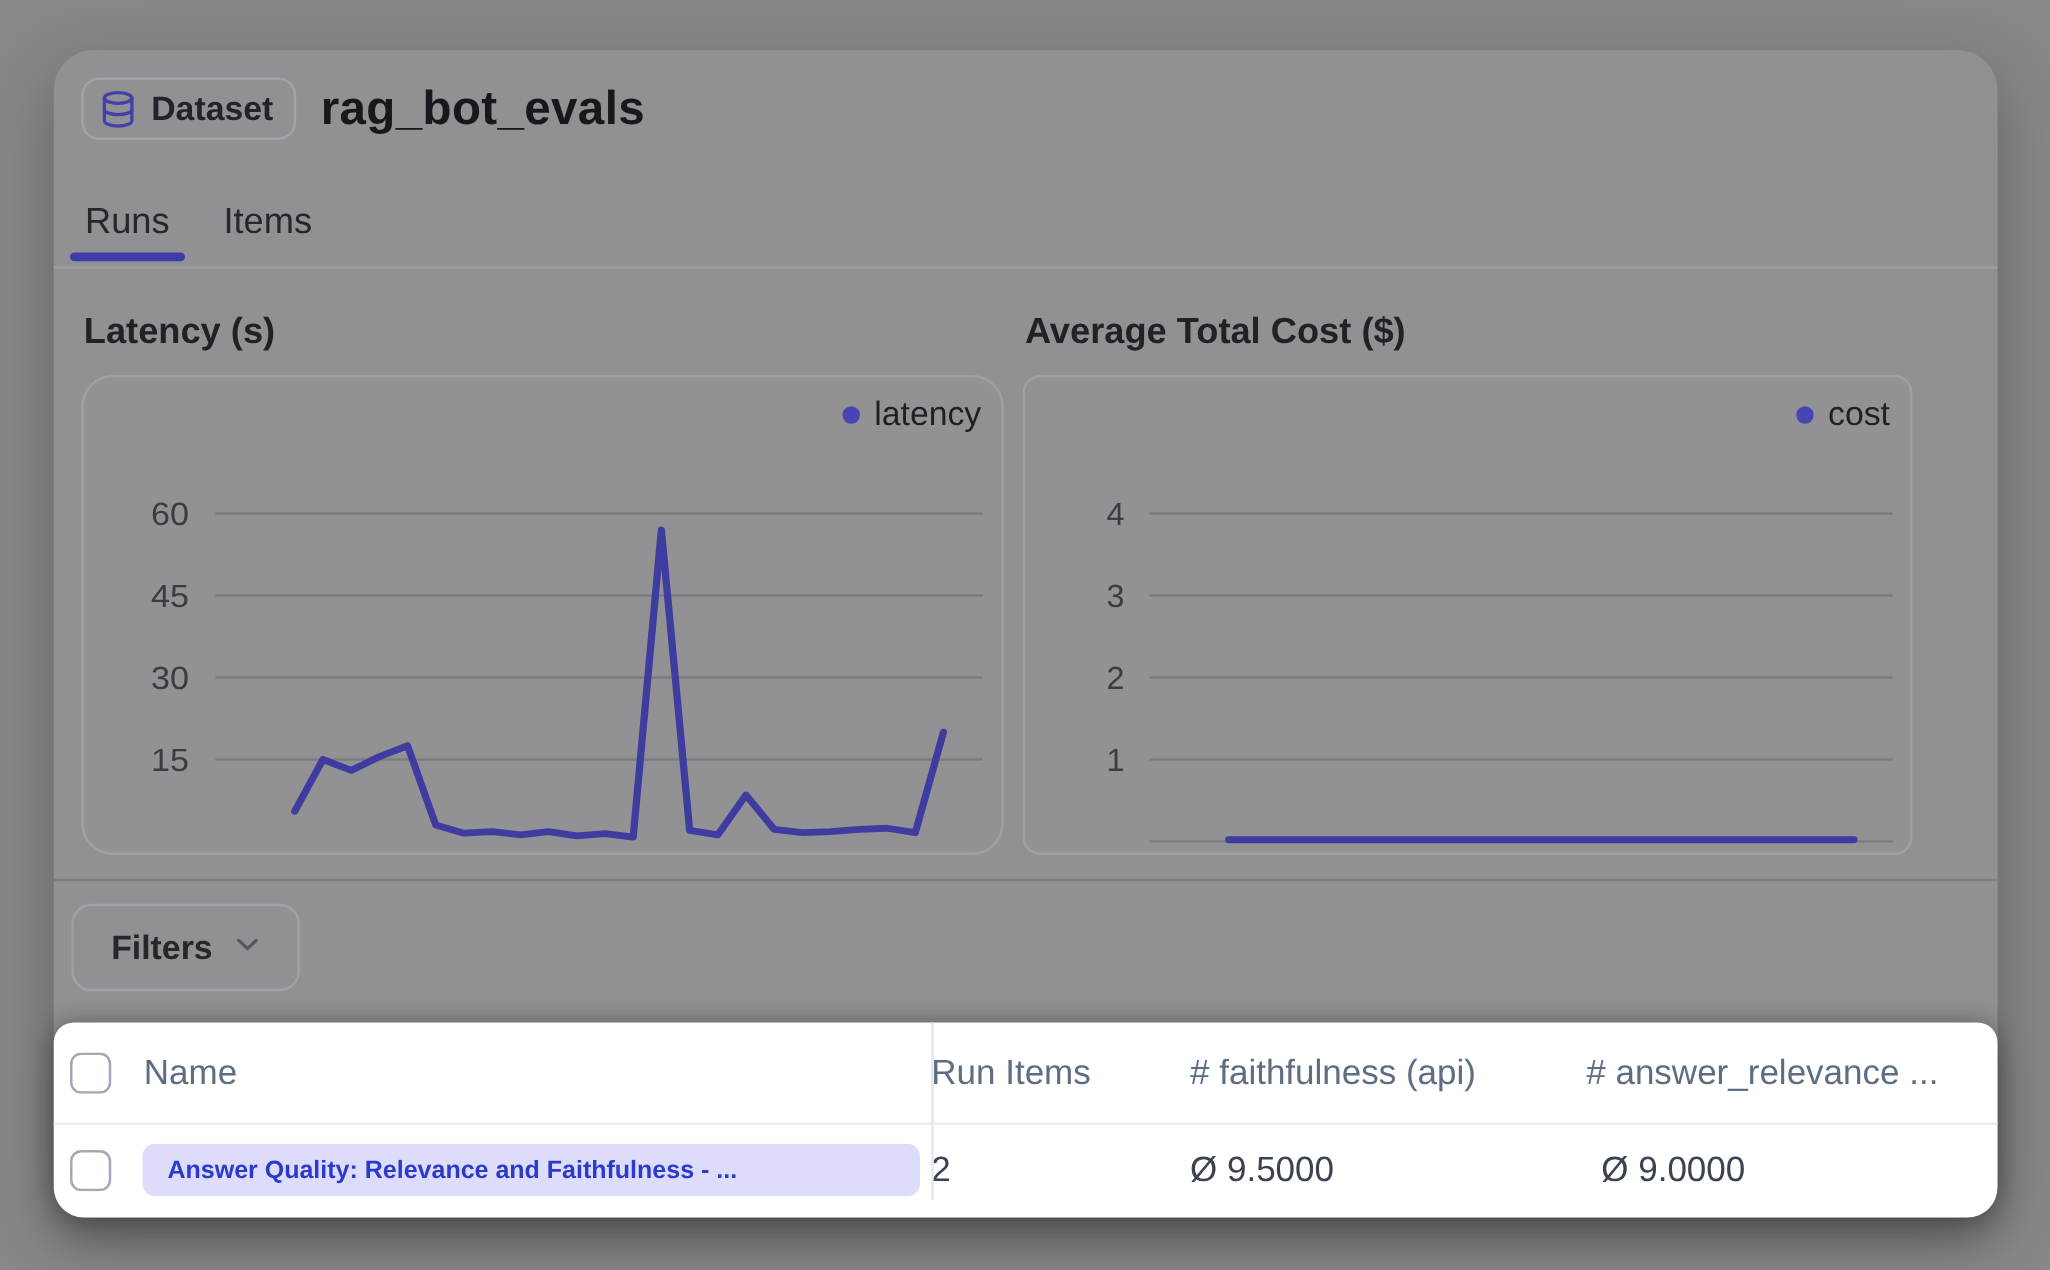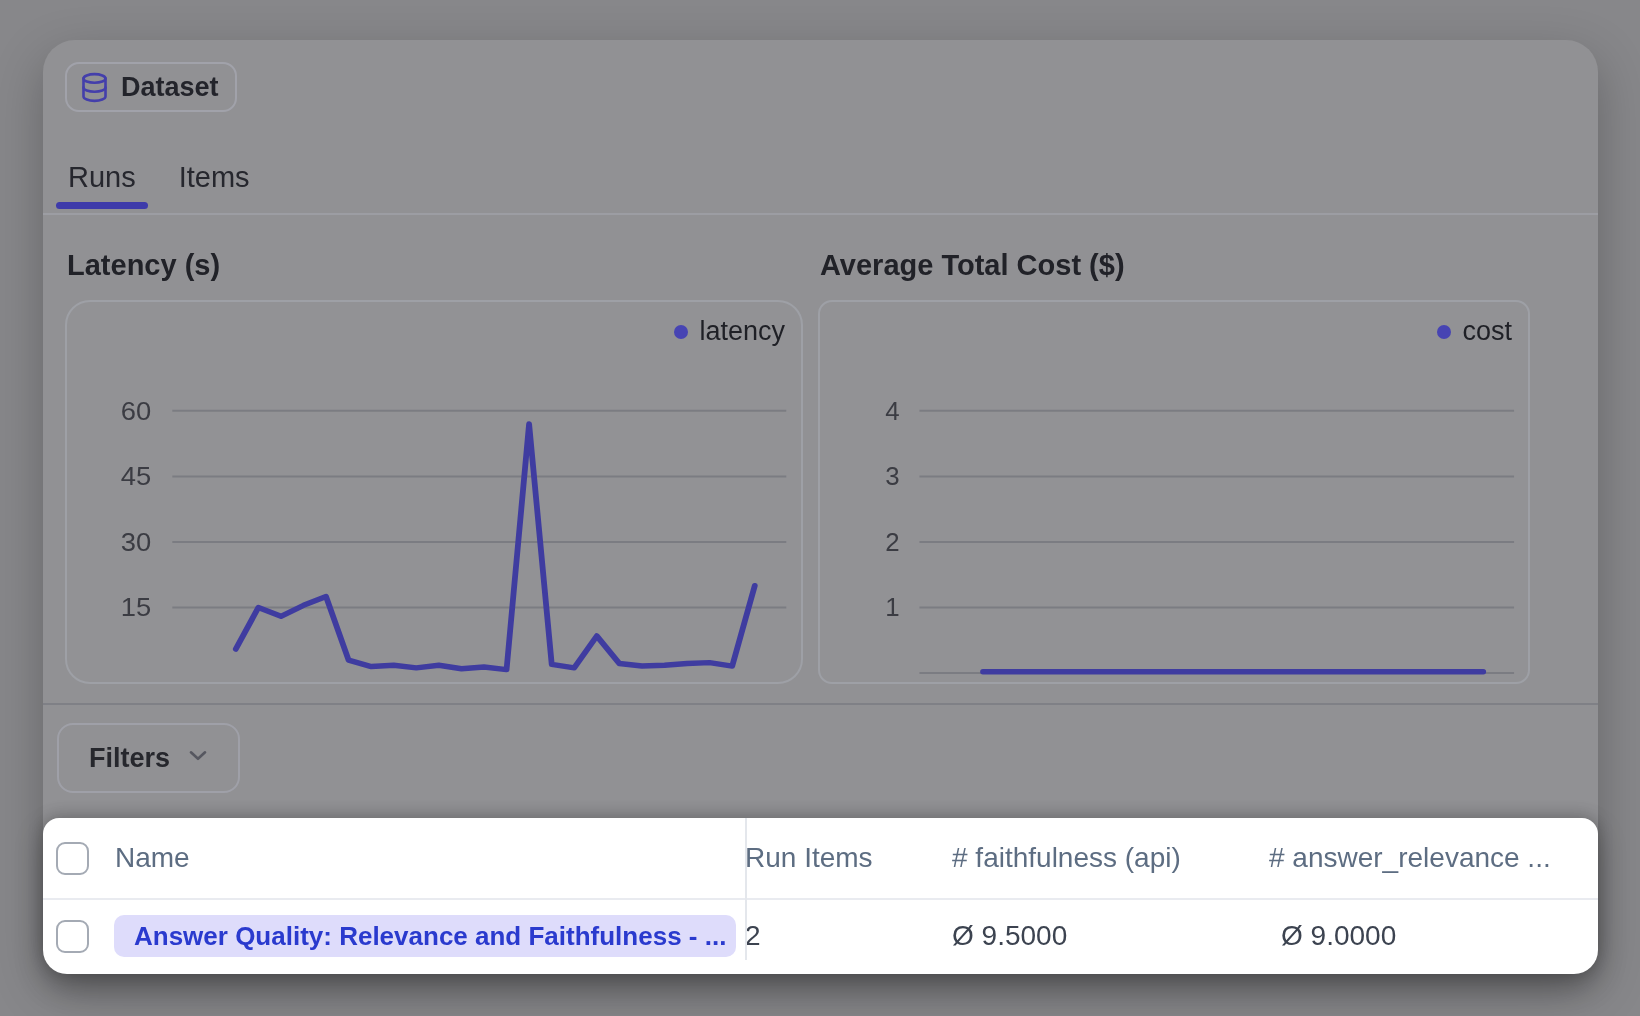--- a/index.html
+++ b/index.html
@@ -82,41 +82,42 @@
   .c4{flex:1 1 auto;}
   .th{font-size:28px;font-weight:500;color:#5d6d82;}
   .td{font-size:28px;font-weight:400;color:#3c4350;}
   .checkbox{
     width:33px;height:33px;margin-left:13px;border:2.5px solid #a4aab4;
     border-radius:9px;background:#fff;box-sizing:border-box;cursor:pointer;
   }
   .pill{
     margin-left:-1px;width:622px;height:42px;border-radius:10px;
     background:#dedcfb;display:flex;align-items:center;padding-left:20px;
-    box-sizing:border-box;font-size:26px;font-weight:700;color:#2a3ace;
+    box-sizing:border-box;font-size:20px;font-weight:700;color:#2a3ace;
     overflow:hidden;white-space:nowrap;cursor:pointer;
   }
 </style>
 </head>
 <body>
 
 <div class="stage">
   <div class="panel">
 
     <div class="panel-header">
       <span class="badge">
         <span>
           <svg width="33" height="33" viewBox="0 0 24 24" fill="none" stroke="#443fab" stroke-width="1.9" stroke-linecap="round" stroke-linejoin="round">
             <ellipse cx="12" cy="5.4" rx="8" ry="3.1"></ellipse>
             <path d="M4 5.4v13.2c0 1.7 3.6 3.1 8 3.1s8-1.4 8-3.1V5.4"></path>
             <path d="M4 12c0 1.7 3.6 3.1 8 3.1s8-1.4 8-3.1"></path>
           </svg>
         </span>
         <span>Dataset</span>
       </span>
+      <h1 class="page-title">rag_bot_evals</h1>
     </div>
 
     <div class="tabbar">
       <div class="tab active">
         <span>Runs</span>
       </div>
       <div class="tab">
         <span>Items</span>
       </div>
     </div>

